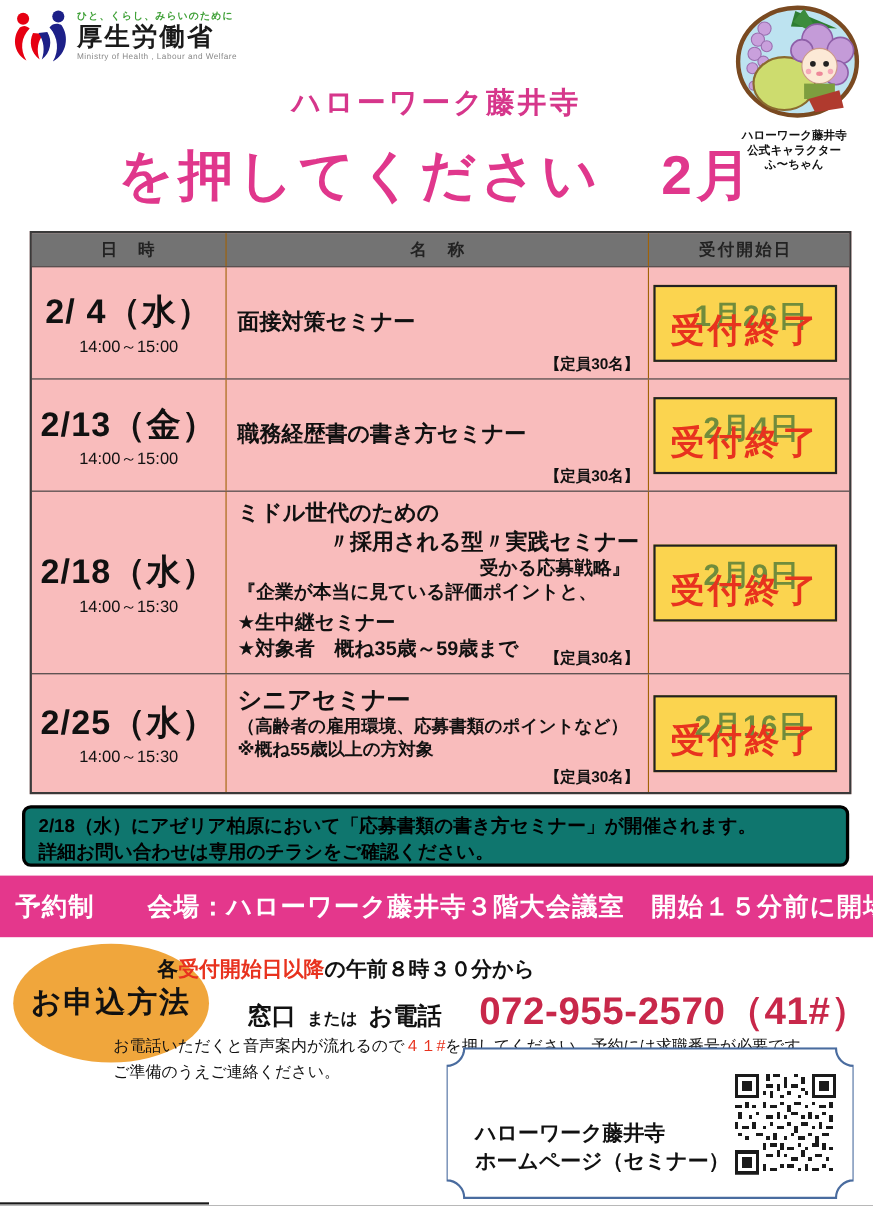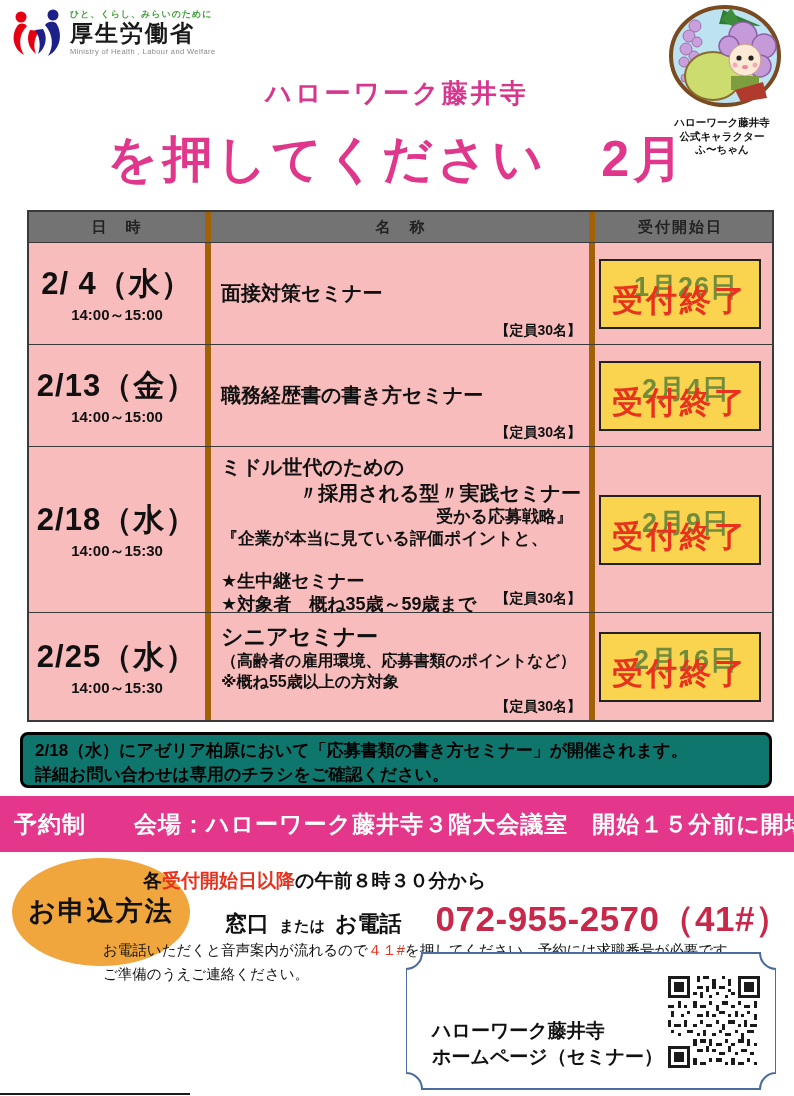--- a/index.html
+++ b/index.html
@@ -19,30 +19,30 @@
   .mascot-wrap { position:absolute; left:658px; top:4px; width:128px; text-align:center; }
   .mascot-caption { font-size:10.5px; font-weight:bold; line-height:1.3; color:#111; }
   .office-title { position:absolute; left:0; top:76px; width:100%; text-align:center;
     color:#D6368B; font-size:26px; font-weight:bold; letter-spacing:3px; }
   .page-title { position:absolute; left:0; top:126px; width:100%; text-align:center;
     color:#E0378C; font-size:50px; font-weight:900; letter-spacing:4px; }
   
   .sched-table { position:absolute; left:27px; top:210px; width:747px; border:2px solid #3a3a3a; background:#F9BCBC; }
   .trow { display:flex; border-top:1px solid #3a3a3a; }
   .trow.thead { border-top:none; background:#737373; height:30px; }
-  .cell { border-left:6px solid #a16207; position:relative; }
+  .cell { border-left:1px solid #a16207; position:relative; }
   .cell:first-child { border-left:none; }
   .c-date { width:176px; display:flex; flex-direction:column; align-items:center; justify-content:center; }
   .c-name { width:384px; display:flex; flex-direction:column; justify-content:center; padding:6px 8px 6px 10px; }
   .c-status { width:177px; }
   .thead .cell { display:flex; align-items:center; justify-content:center;
     font-size:15px; font-weight:bold; color:#222; letter-spacing:2px; }
   .h1,.h2 { height:102px; } .h3 { height:166px; } .h4 { height:108px; }
   .d-date { font-size:31px; font-weight:bold; color:#111; letter-spacing:1px; }
-  .d-time { font-size:15px; font-weight:700; color:#111; margin-top:1px; }
+  .d-time { font-size:15px; font-weight:400; color:#111; margin-top:1px; }
   .sem-line { font-weight:bold; color:#111; line-height:1.28; }
   .fs20 { font-size:20px; } .fs18 { font-size:18px; } .fs17 { font-size:17px; }
   .fs22 { font-size:22px; } .fs16 { font-size:16px; }
   .al-right { text-align:right; }
   .pr8 { padding-right:8px; }
   .capacity { position:absolute; right:8px; bottom:4px; font-size:14px; font-weight:bold; color:#111; }
   
   .stamp-box { position:absolute; left:4px; right:5px; top:50%; transform:translateY(-50%);
     height:70px; background:#FBD44F; border:2px solid #222; overflow:hidden; }
   .g-date { position:absolute; left:6px; top:8px; width:100%; text-align:center;
@@ -186,21 +186,21 @@
     <div class="trow h3 bg">
       <div class="cell c-date">
         <div class="d-date">2/18（水）</div>
         <div class="d-time">14:00～15:30</div>
       </div>
       <div class="cell c-name" style="justify-content:flex-start; padding-top:8px;">
         <div class="sem-line fs20">ミドル世代のための</div>
         <div class="sem-line fs20 al-right">〃採用される型〃実践セミナー</div>
         <div class="sem-line fs17 al-right pr8">受かる応募戦略』</div>
         <div class="sem-line fs17">『企業が本当に見ている評価ポイントと、</div>
-        <div class="sem-line fs18" style="margin-top:20px;">★生中継セミナー</div>
+        <div class="sem-line fs18" style="margin-top:5px;">★生中継セミナー</div>
         <div class="sem-line fs18">★対象者　概ね35歳～59歳まで</div>
         <div class="capacity">【定員30名】</div>
       </div>
       <div class="cell c-status">
         <div class="stamp-box">
           <div class="g-date">2月9日</div>
           <div class="stamp-text">受付終了</div>
         </div>
       </div>
     </div>

